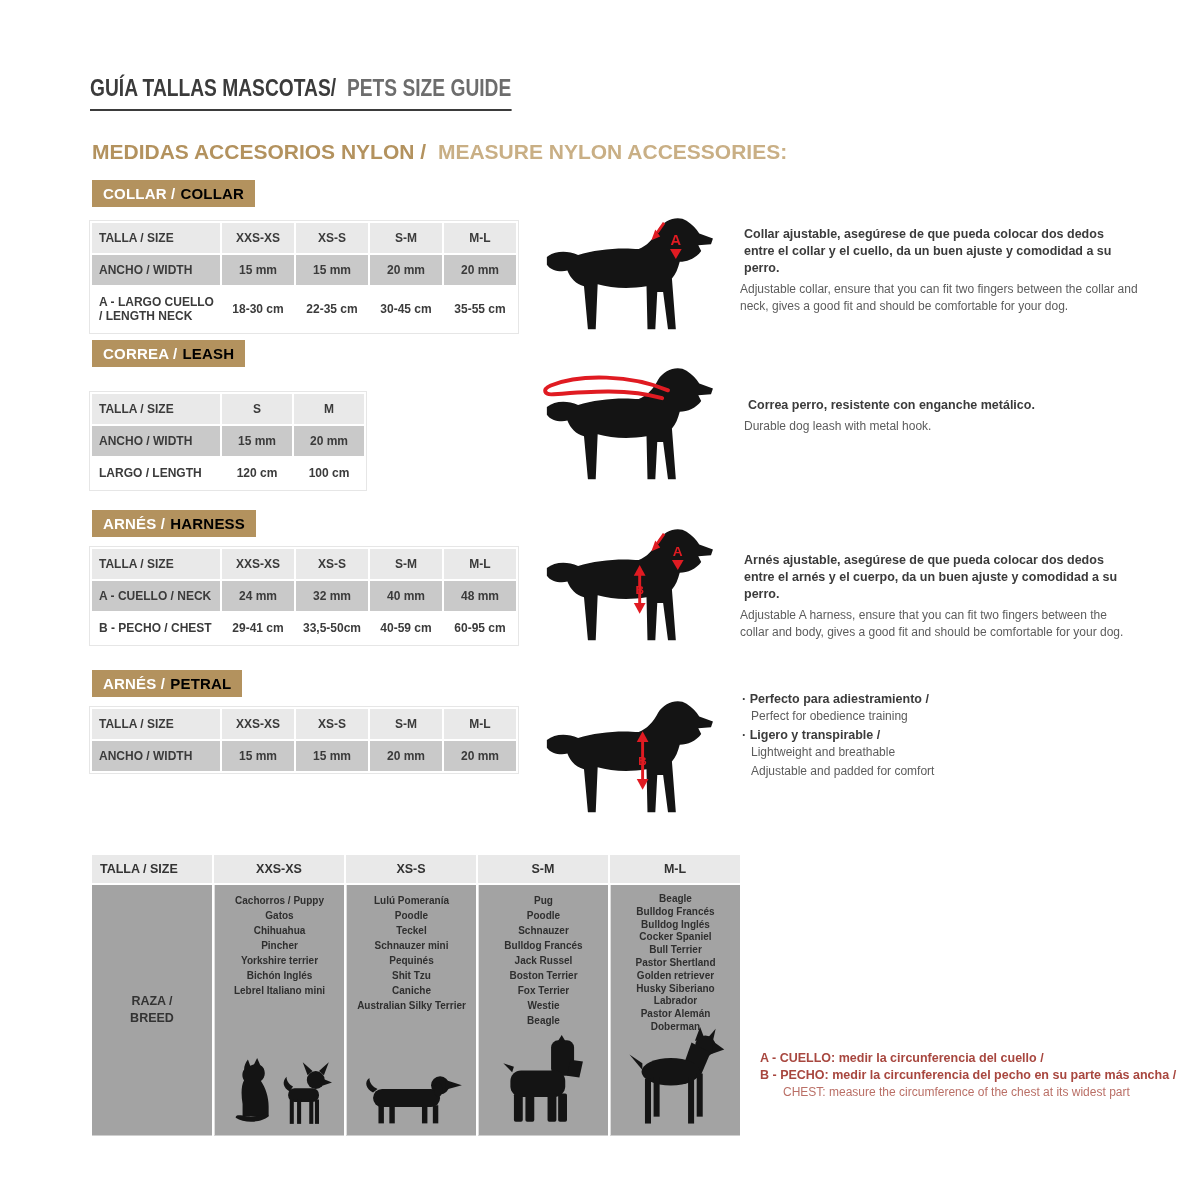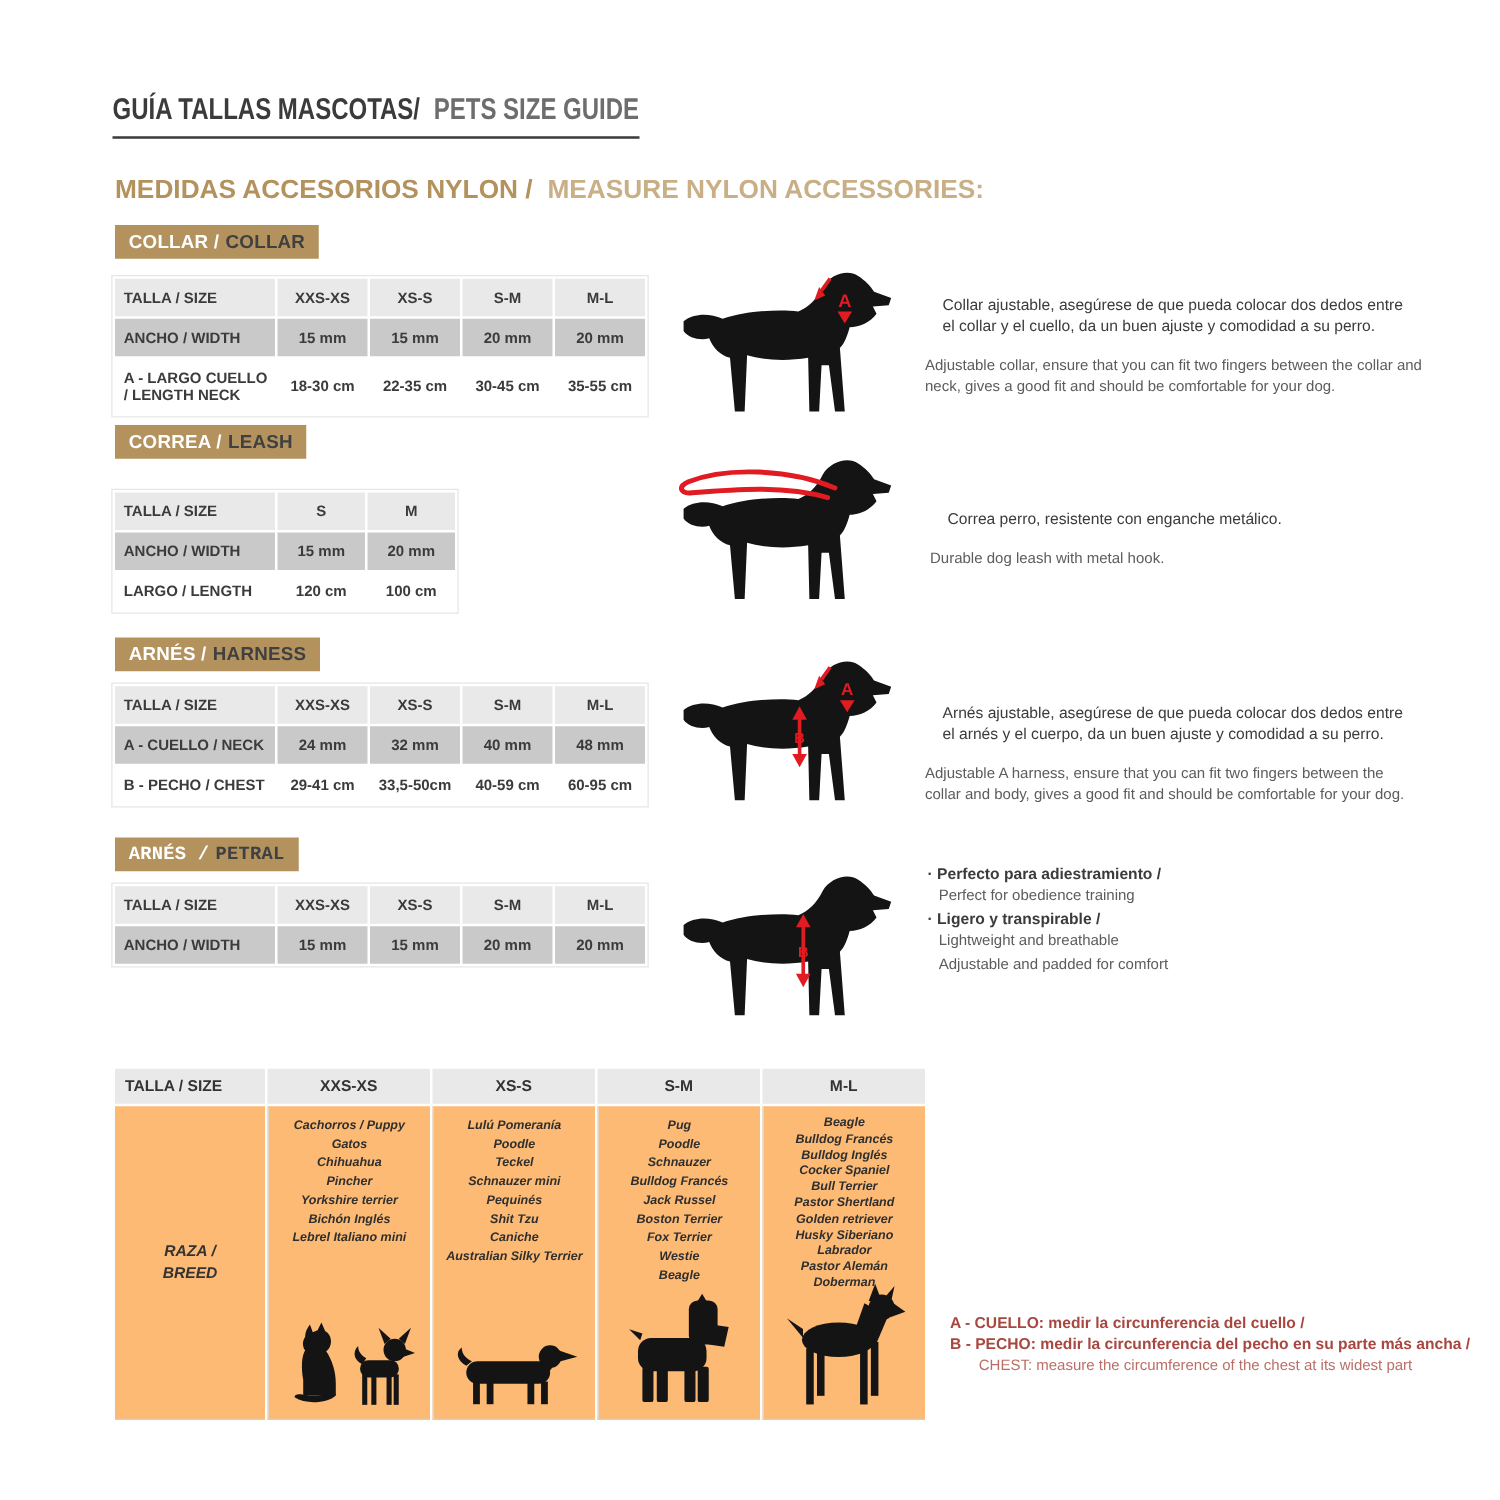--- a/index.html
+++ b/index.html
@@ -12,61 +12,61 @@
                border-bottom:2px solid #3b3b3b;padding-bottom:7px;}
   .t-es{color:#3b3b3b;}
   .t-en{color:#6d6d6d;margin-left:7px;font-weight:bold;}
   .subtitle{position:absolute;left:92px;top:140px;font-size:21px;font-weight:bold;white-space:nowrap;}
   .s-es{color:#b3925e;}
   .s-en{color:#c9af85;margin-left:6px;}
 
   
   .badge{position:absolute;background:#b3925e;color:#fff;font-weight:bold;font-size:15px;
          padding:5px 11px 5px 11px;white-space:nowrap;letter-spacing:.2px;}
-  .b-en{color:#404040;margin-left:5px;}
+  .b-en{color:#000000;margin-left:5px;}
 
   
   table.spec{position:absolute;border-collapse:separate;border-spacing:2px;background:#fff;
              font-size:12px;font-weight:bold;color:#3b3b3b;outline:1px solid #e6e6e6;}
   table.spec td{text-align:center;vertical-align:middle;padding:2px 3px;}
   table.spec td.lbl{text-align:left;padding-left:7px;padding-right:5px;}
   table.spec .c-lbl{width:128px;}
   table.spec .c-val{width:72px;}
   table.spec .c-val2{width:70px;}
   tr.r-head td{background:#e9e9e9;height:26px;}
   tr.r-mid td{background:#c9c9c9;height:26px;}
   tr.r-white td{background:#ffffff;height:26px;}
   tr.r-tall td{height:40px;}
   tr.r-xtall td{height:46px;}
 
   
   svg.dog{position:absolute;width:186px;height:127px;}
 
   
   .desc{position:absolute;width:398px;}
-  .desc .es{font-size:12.5px;font-weight:normal;color:#3b3b3b;line-height:17px;margin:14px;}
+  .desc .es{font-size:12.5px;font-weight:bold;color:#3b3b3b;line-height:17px;margin:4px;}
   .desc .en{font-size:12px;font-weight:normal;color:#5c5c5c;line-height:16.5px;margin:1px 0 0 0;}
 
   
   .bullets{position:absolute;width:420px;}
   .bullet{margin-bottom:3px;}
   .bullet .es{font-size:12.5px;font-weight:bold;color:#3b3b3b;line-height:17px;}
   .bullet .es::before{content:"· ";}
   .bullet .en{font-size:12px;color:#5c5c5c;line-height:16px;margin-left:9px;}
 
   
   table.breeds{position:absolute;left:90px;top:853px;border-collapse:separate;border-spacing:2px;
                background:#fff;color:#333;}
   table.breeds td{vertical-align:top;}
   table.breeds tr.bh td{background:#e9e9e9;height:26px;font-size:12.5px;font-weight:bold;
                         text-align:center;vertical-align:middle;}
   table.breeds tr.bh td.lbl{text-align:left;padding-left:8px;}
   table.breeds .bc-lbl{width:120px;}
   table.breeds .bc{width:130px;}
-  table.breeds tr.bb td{height:248px;position:relative;border-bottom:1px solid #cfcfcf;background:#fdba74;font-style:italic;}
+  table.breeds tr.bb td{height:248px;position:relative;border-bottom:1px solid #cfcfcf;background:#a3a3a3;}
   table.breeds tr.bb td + td{border-left:1px solid #dedede;}
   table.breeds tr.bb td.rowlbl{border-left:none;text-align:center;vertical-align:middle;
                                font-size:12.5px;font-weight:bold;}
   table.breeds tr.bb td.rowlbl > div{width:58px;margin:0 auto;line-height:17px;}
   .breedlist{padding-top:7px;text-align:center;font-size:10px;font-weight:bold;line-height:15px;color:#2f2f2f;}
   td.col-ml .breedlist{line-height:12.8px;}
   .sil{position:absolute;left:0;right:0;bottom:8px;display:flex;justify-content:center;
        align-items:flex-end;gap:6px;}
 
   
@@ -240,21 +240,21 @@
       <polygon points="103,82 115,82 109,93"></polygon>
       <text x="109" y="73" text-anchor="middle" font-family="Liberation Sans, sans-serif" font-size="12" font-weight="bold">B</text>
     </g>
   </svg>
 
   <div class="desc" style="left:740px;top:548px;">
     <p class="es">Arnés ajustable, asegúrese de que pueda colocar dos dedos entre el arnés y el cuerpo, da un buen ajuste y comodidad a su perro.</p>
     <p class="en">Adjustable A harness, ensure that you can fit two fingers between the collar and body, gives a good fit and should be comfortable for your dog.</p>
   </div>
 
-  <div class="badge" style="left:92px;top:670px;font-family:Liberation Mono, monospace;">
+  <div class="badge" style="left:92px;top:670px;">
     <span>ARNÉS /</span><span class="b-en">PETRAL</span>
   </div>
 
   <table class="spec" style="left:90px;top:707px;">
     <colgroup>
         <col class="c-lbl">
         <col class="c-val">
         <col class="c-val">
         <col class="c-val">
         <col class="c-val">

